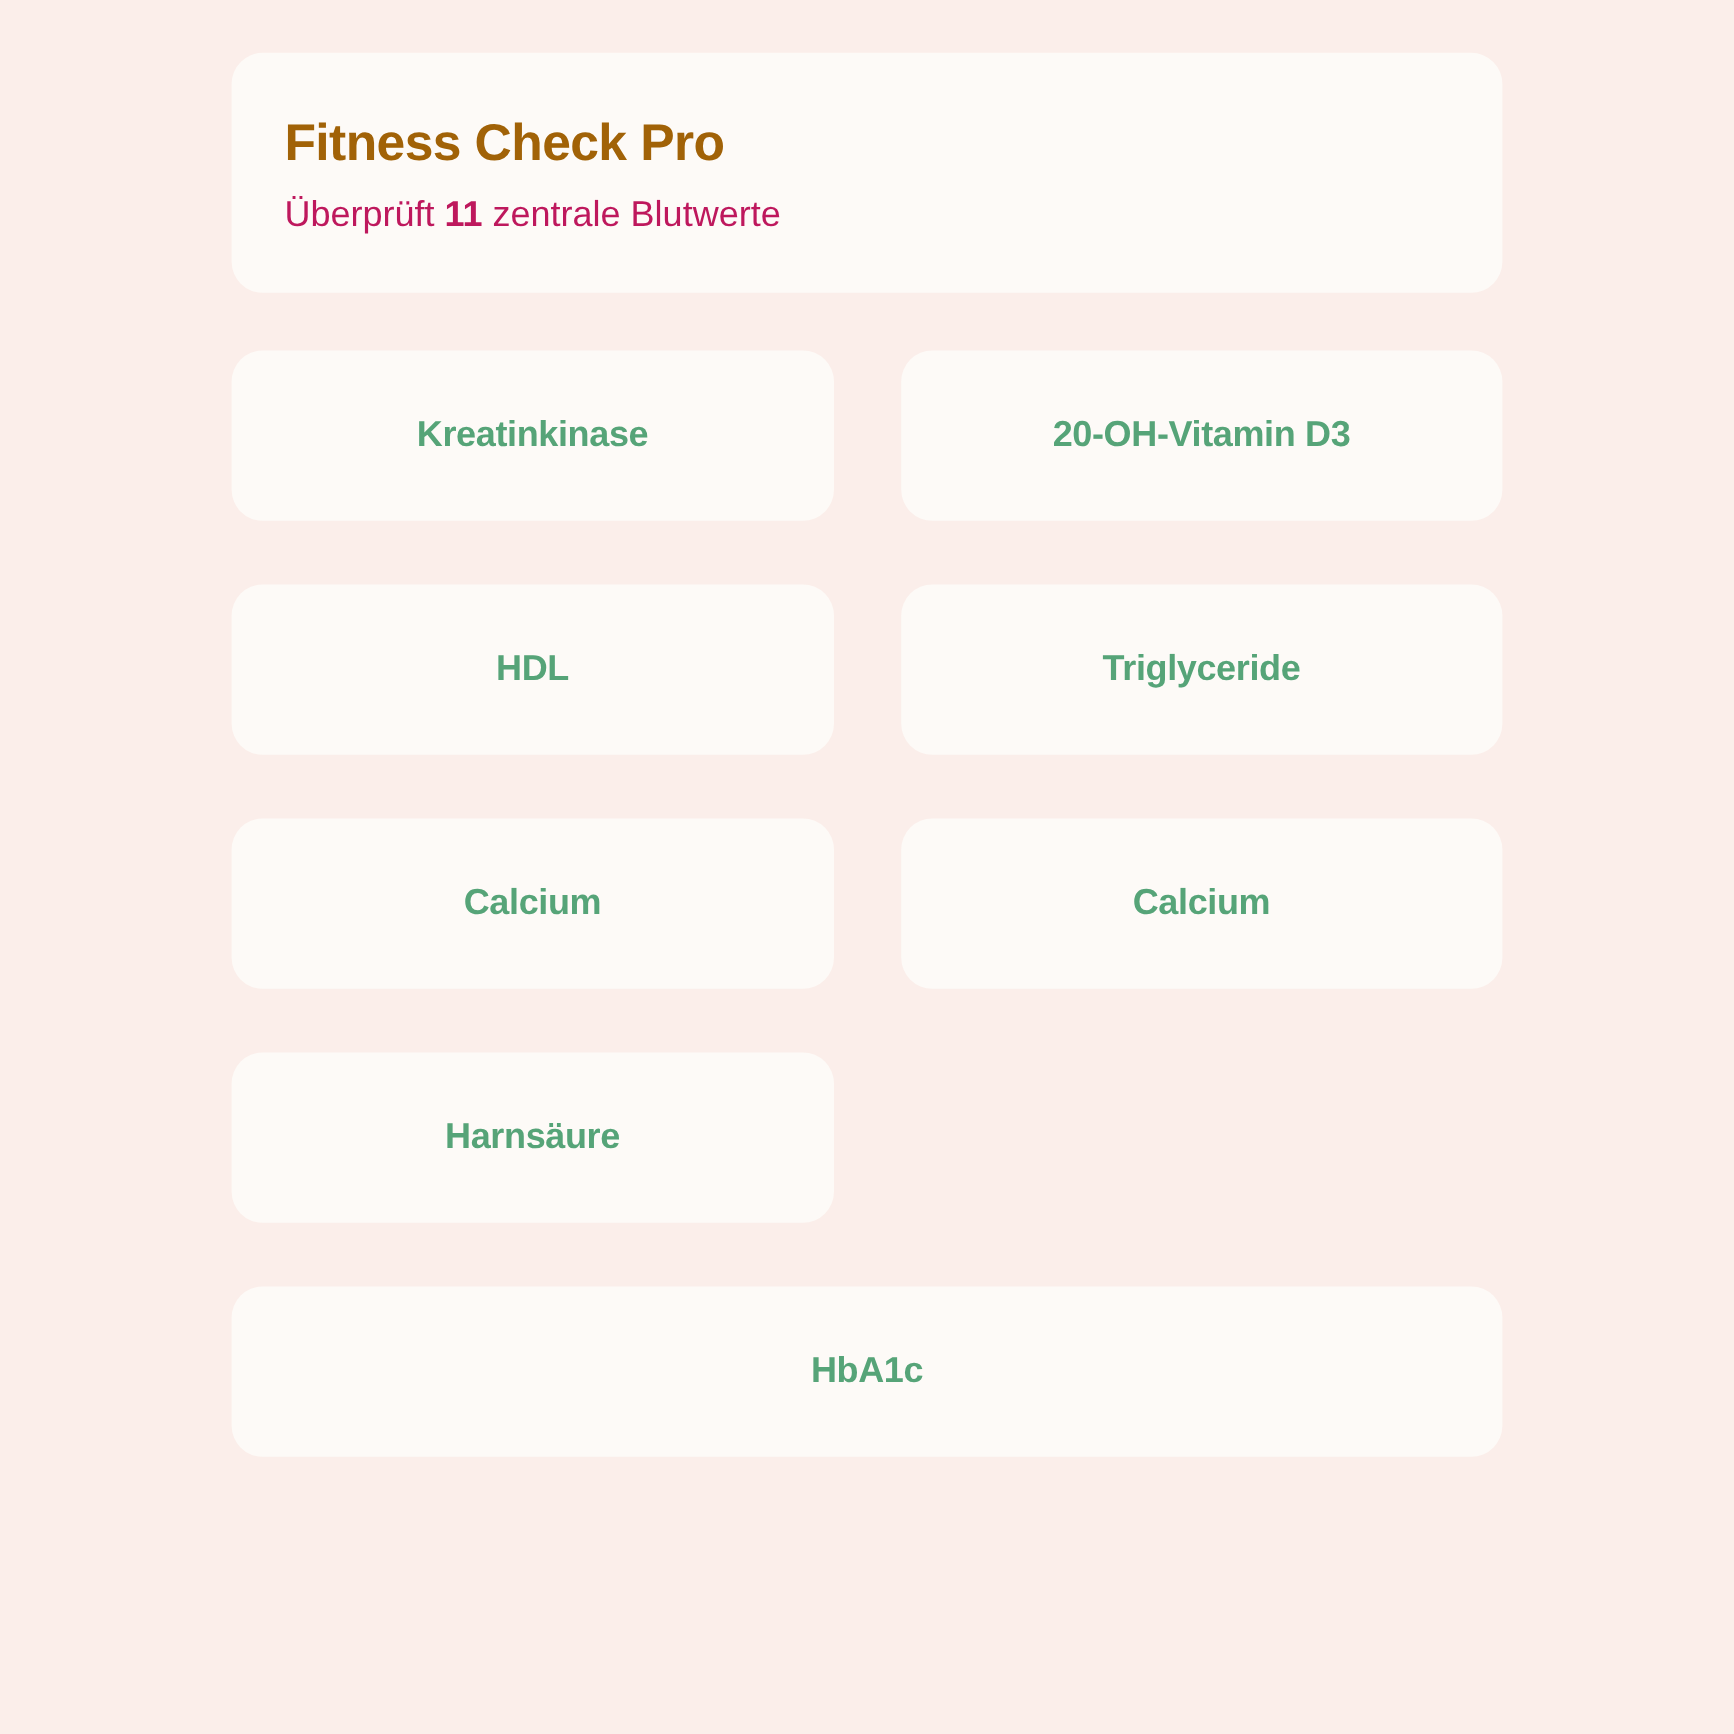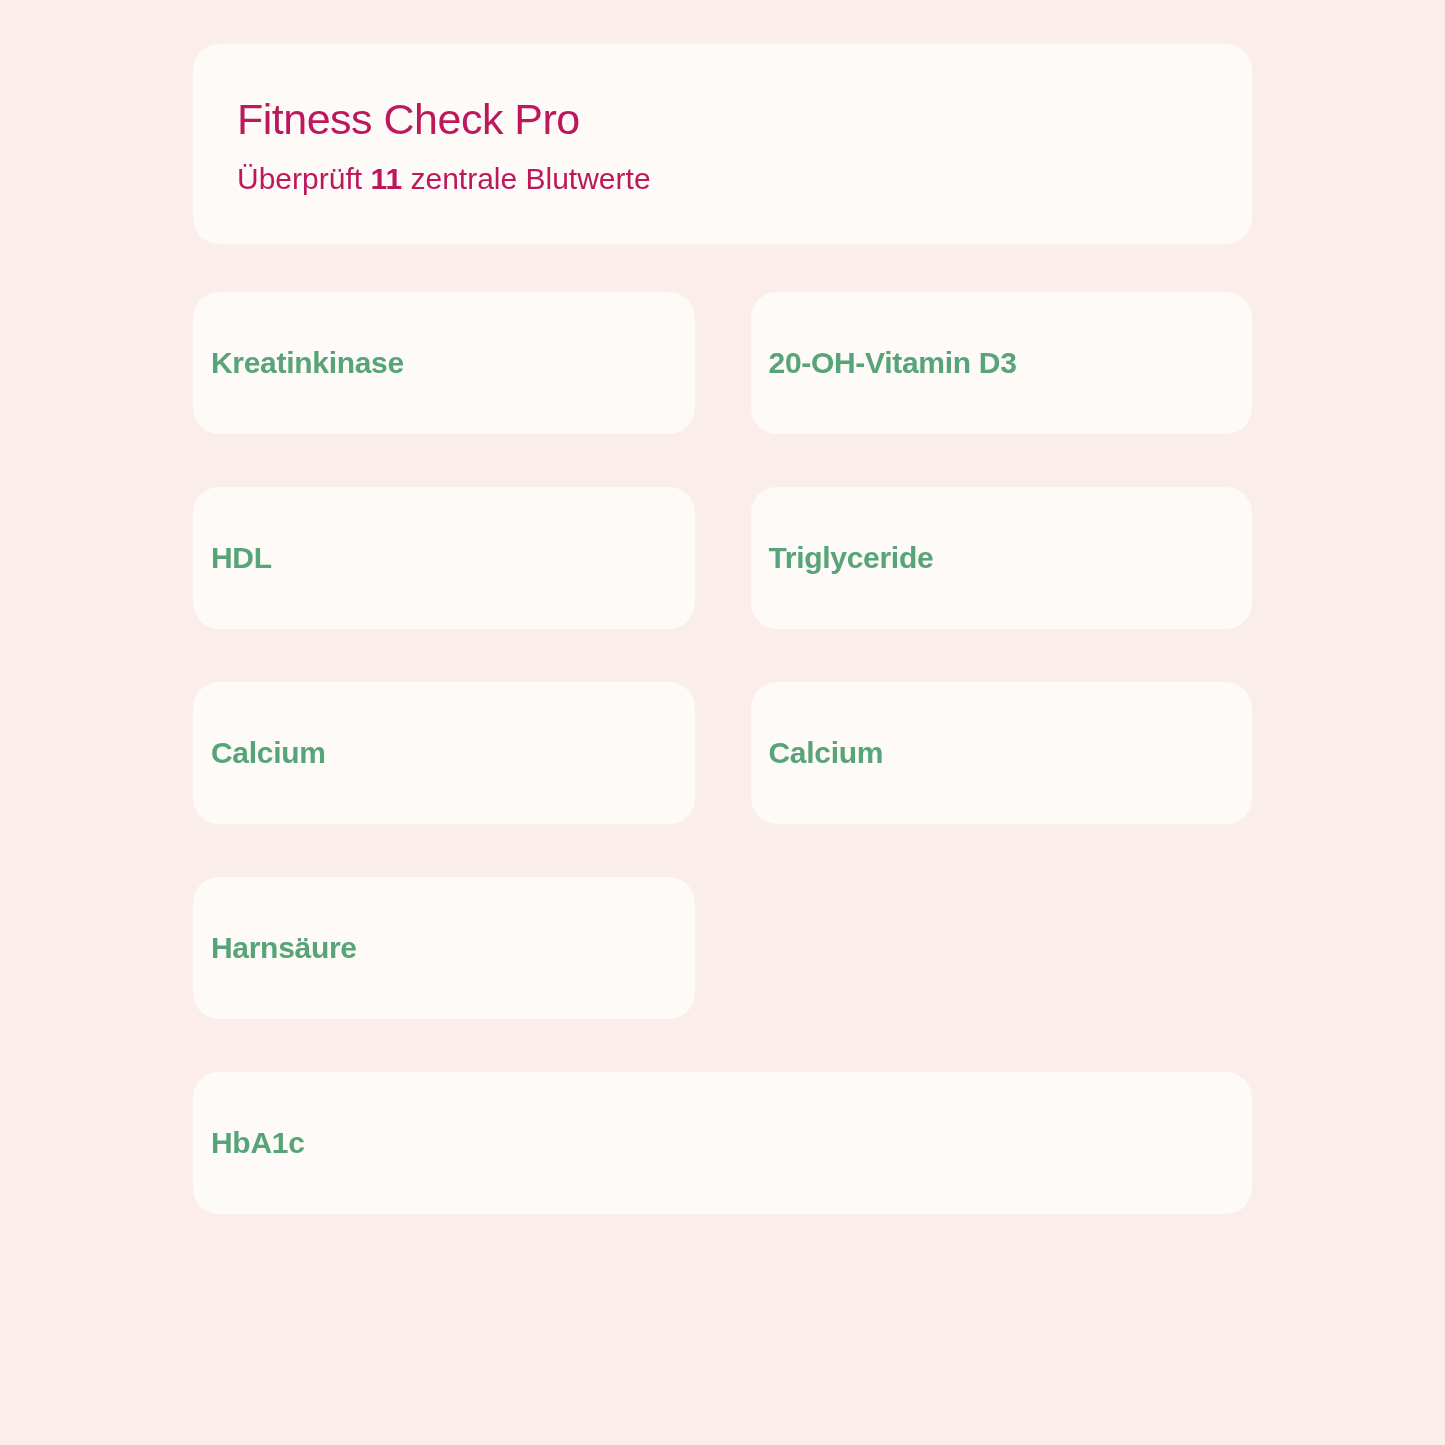--- a/index.html
+++ b/index.html
@@ -20,23 +20,23 @@
     padding: 44px 193px 0 193px;
   }
   .header-card {
     background: #fdfaf7;
     border-radius: 26px;
     padding: 52px 44px 54px 44px;
     box-sizing: border-box;
     height: 200px;
   }
   .header-title {
-    color: #be185d;
+    color: #a16207;
     font-size: 43px;
-    font-weight: normal;
+    font-weight: bold;
     letter-spacing: -0.5px;
     margin: 0 0 18px 0;
     line-height: 1.1;
   }
   .header-sub {
     color: #be185d;
     font-size: 30px;
     font-weight: normal;
     line-height: 1.2;
     margin: 0;
@@ -50,21 +50,21 @@
     gap: 53px 56px;
     margin-top: 48px;
   }
   .chip {
     background: #fdfaf7;
     border-radius: 26px;
     height: 142px;
     flex: 0 0 calc(50% - 28px);
     display: flex;
     align-items: center;
-    justify-content: flex-start;
+    justify-content: center;
     box-sizing: border-box;
     padding: 0 18px;
   }
   .chip.full {
     flex: 0 0 100%;
   }
   .chip-label {
     color: #56a478;
     font-size: 30px;
     font-weight: bold;

